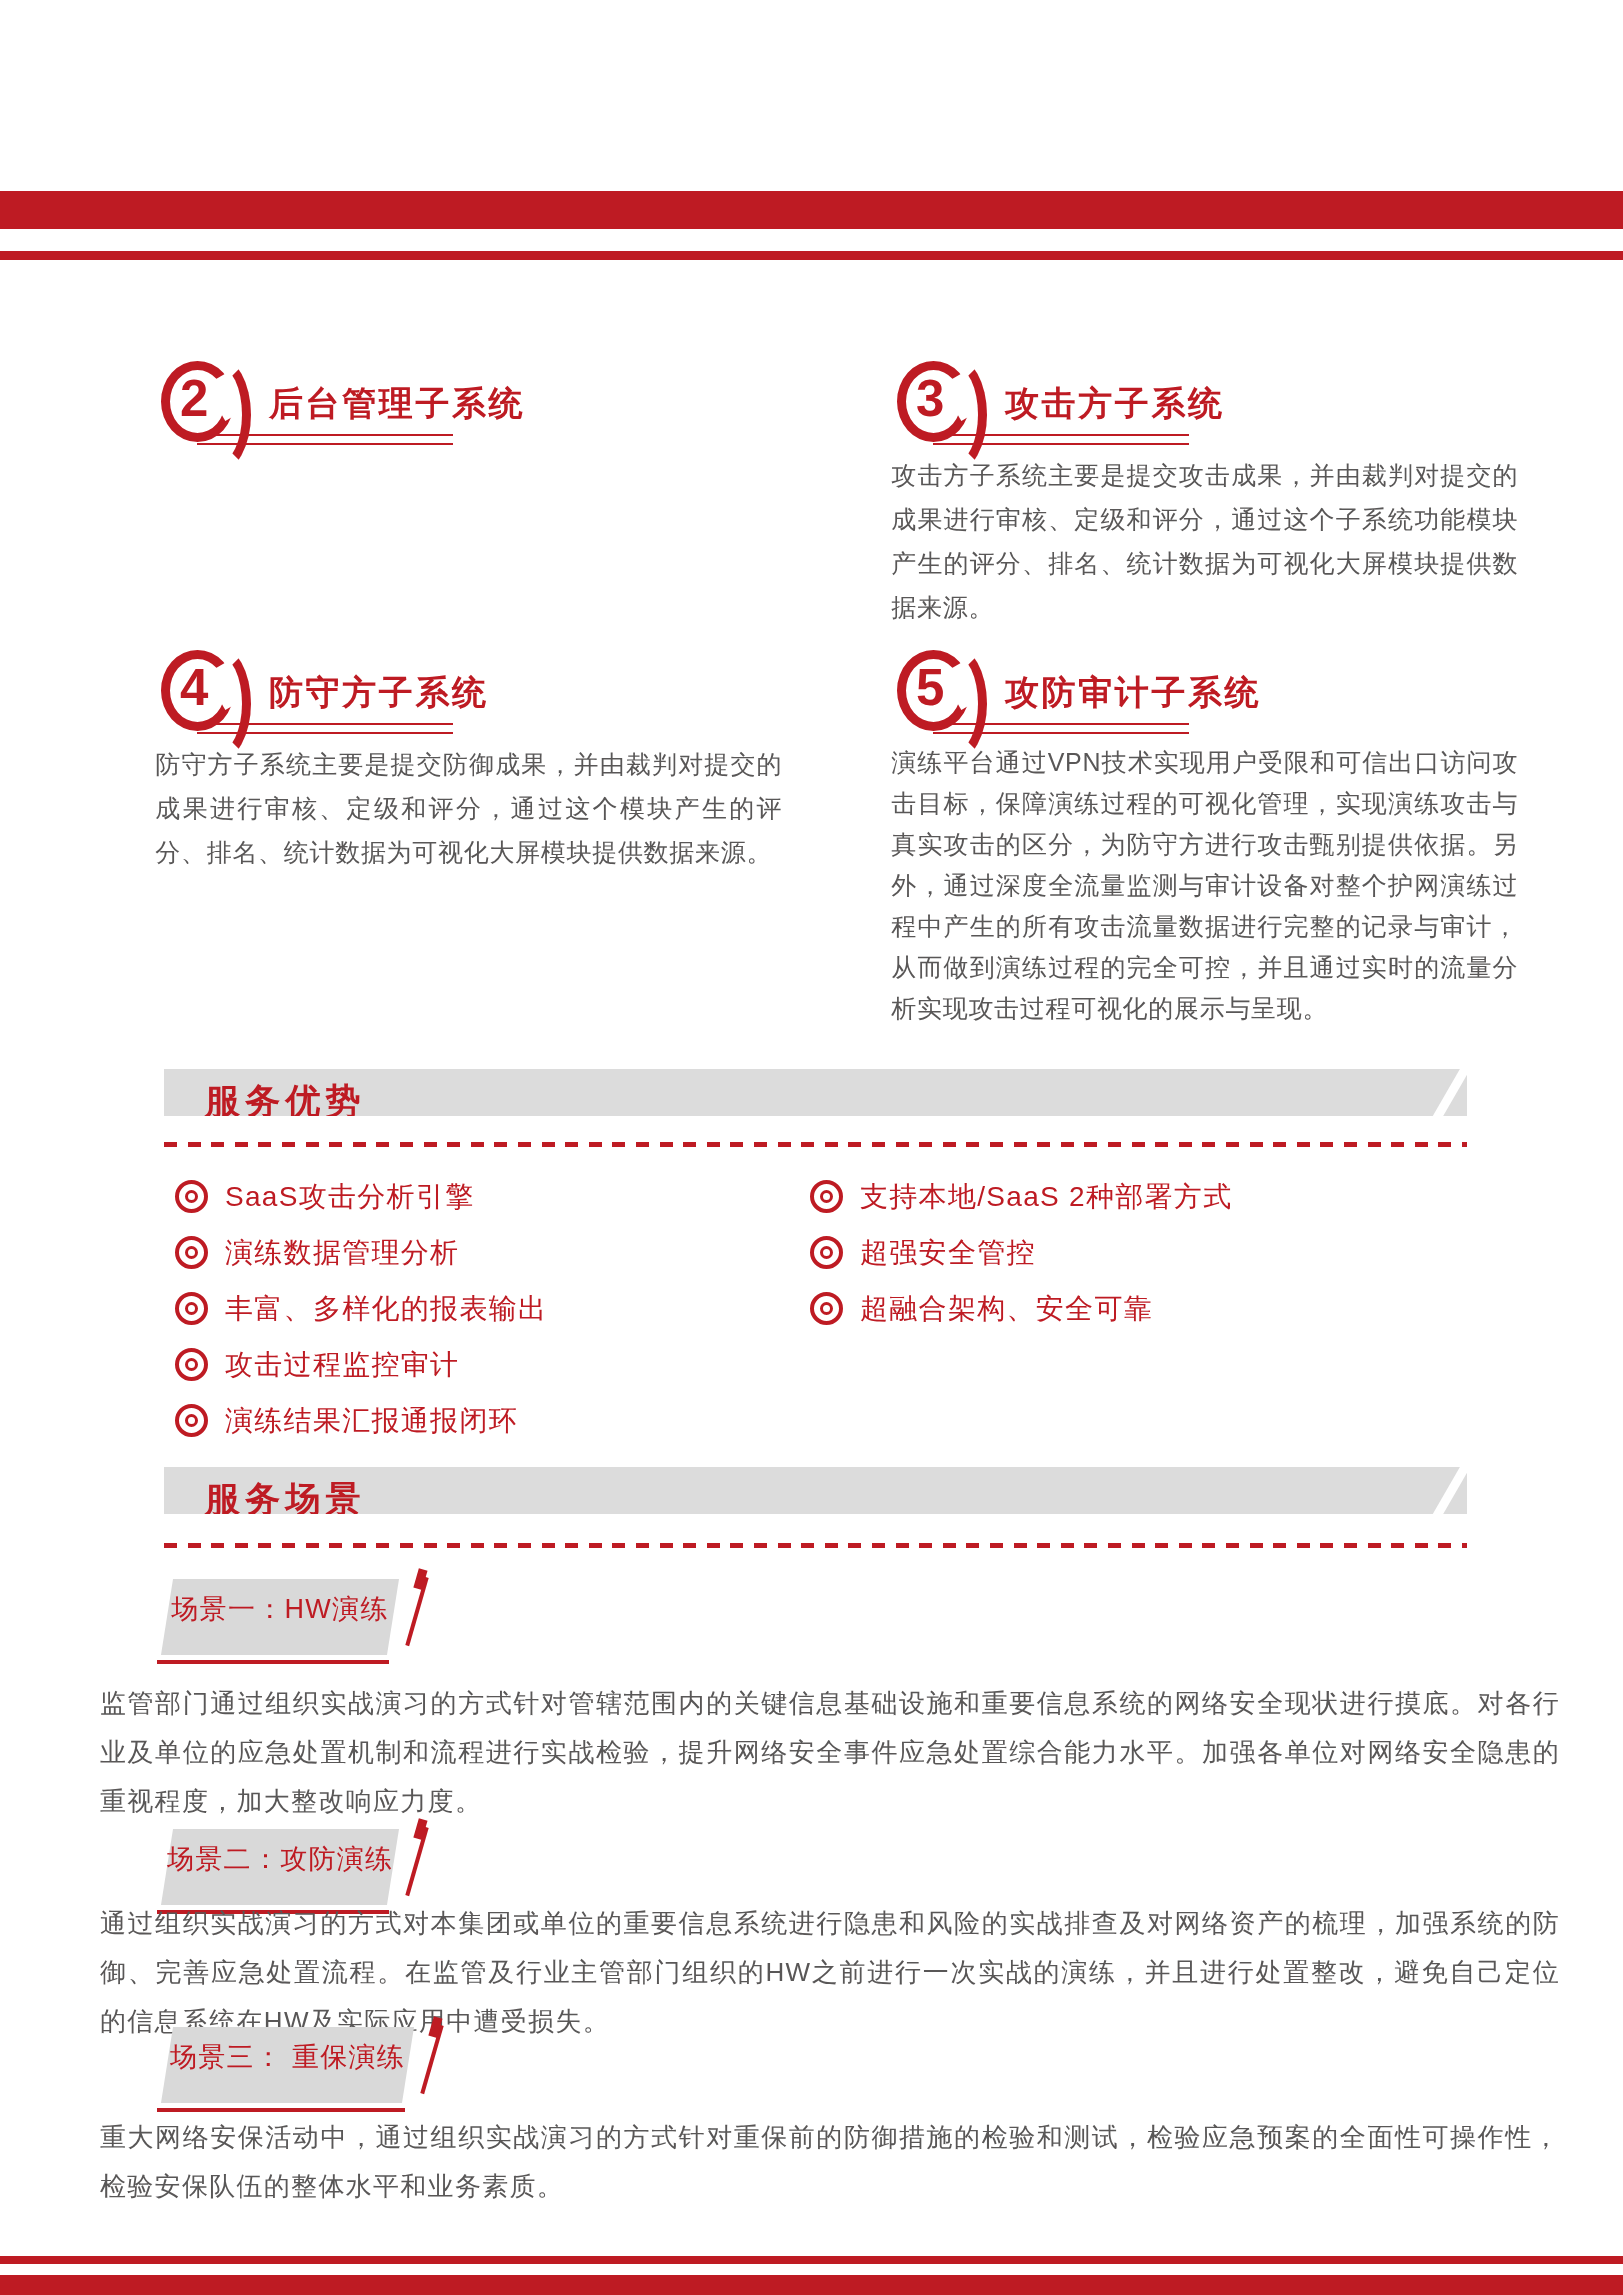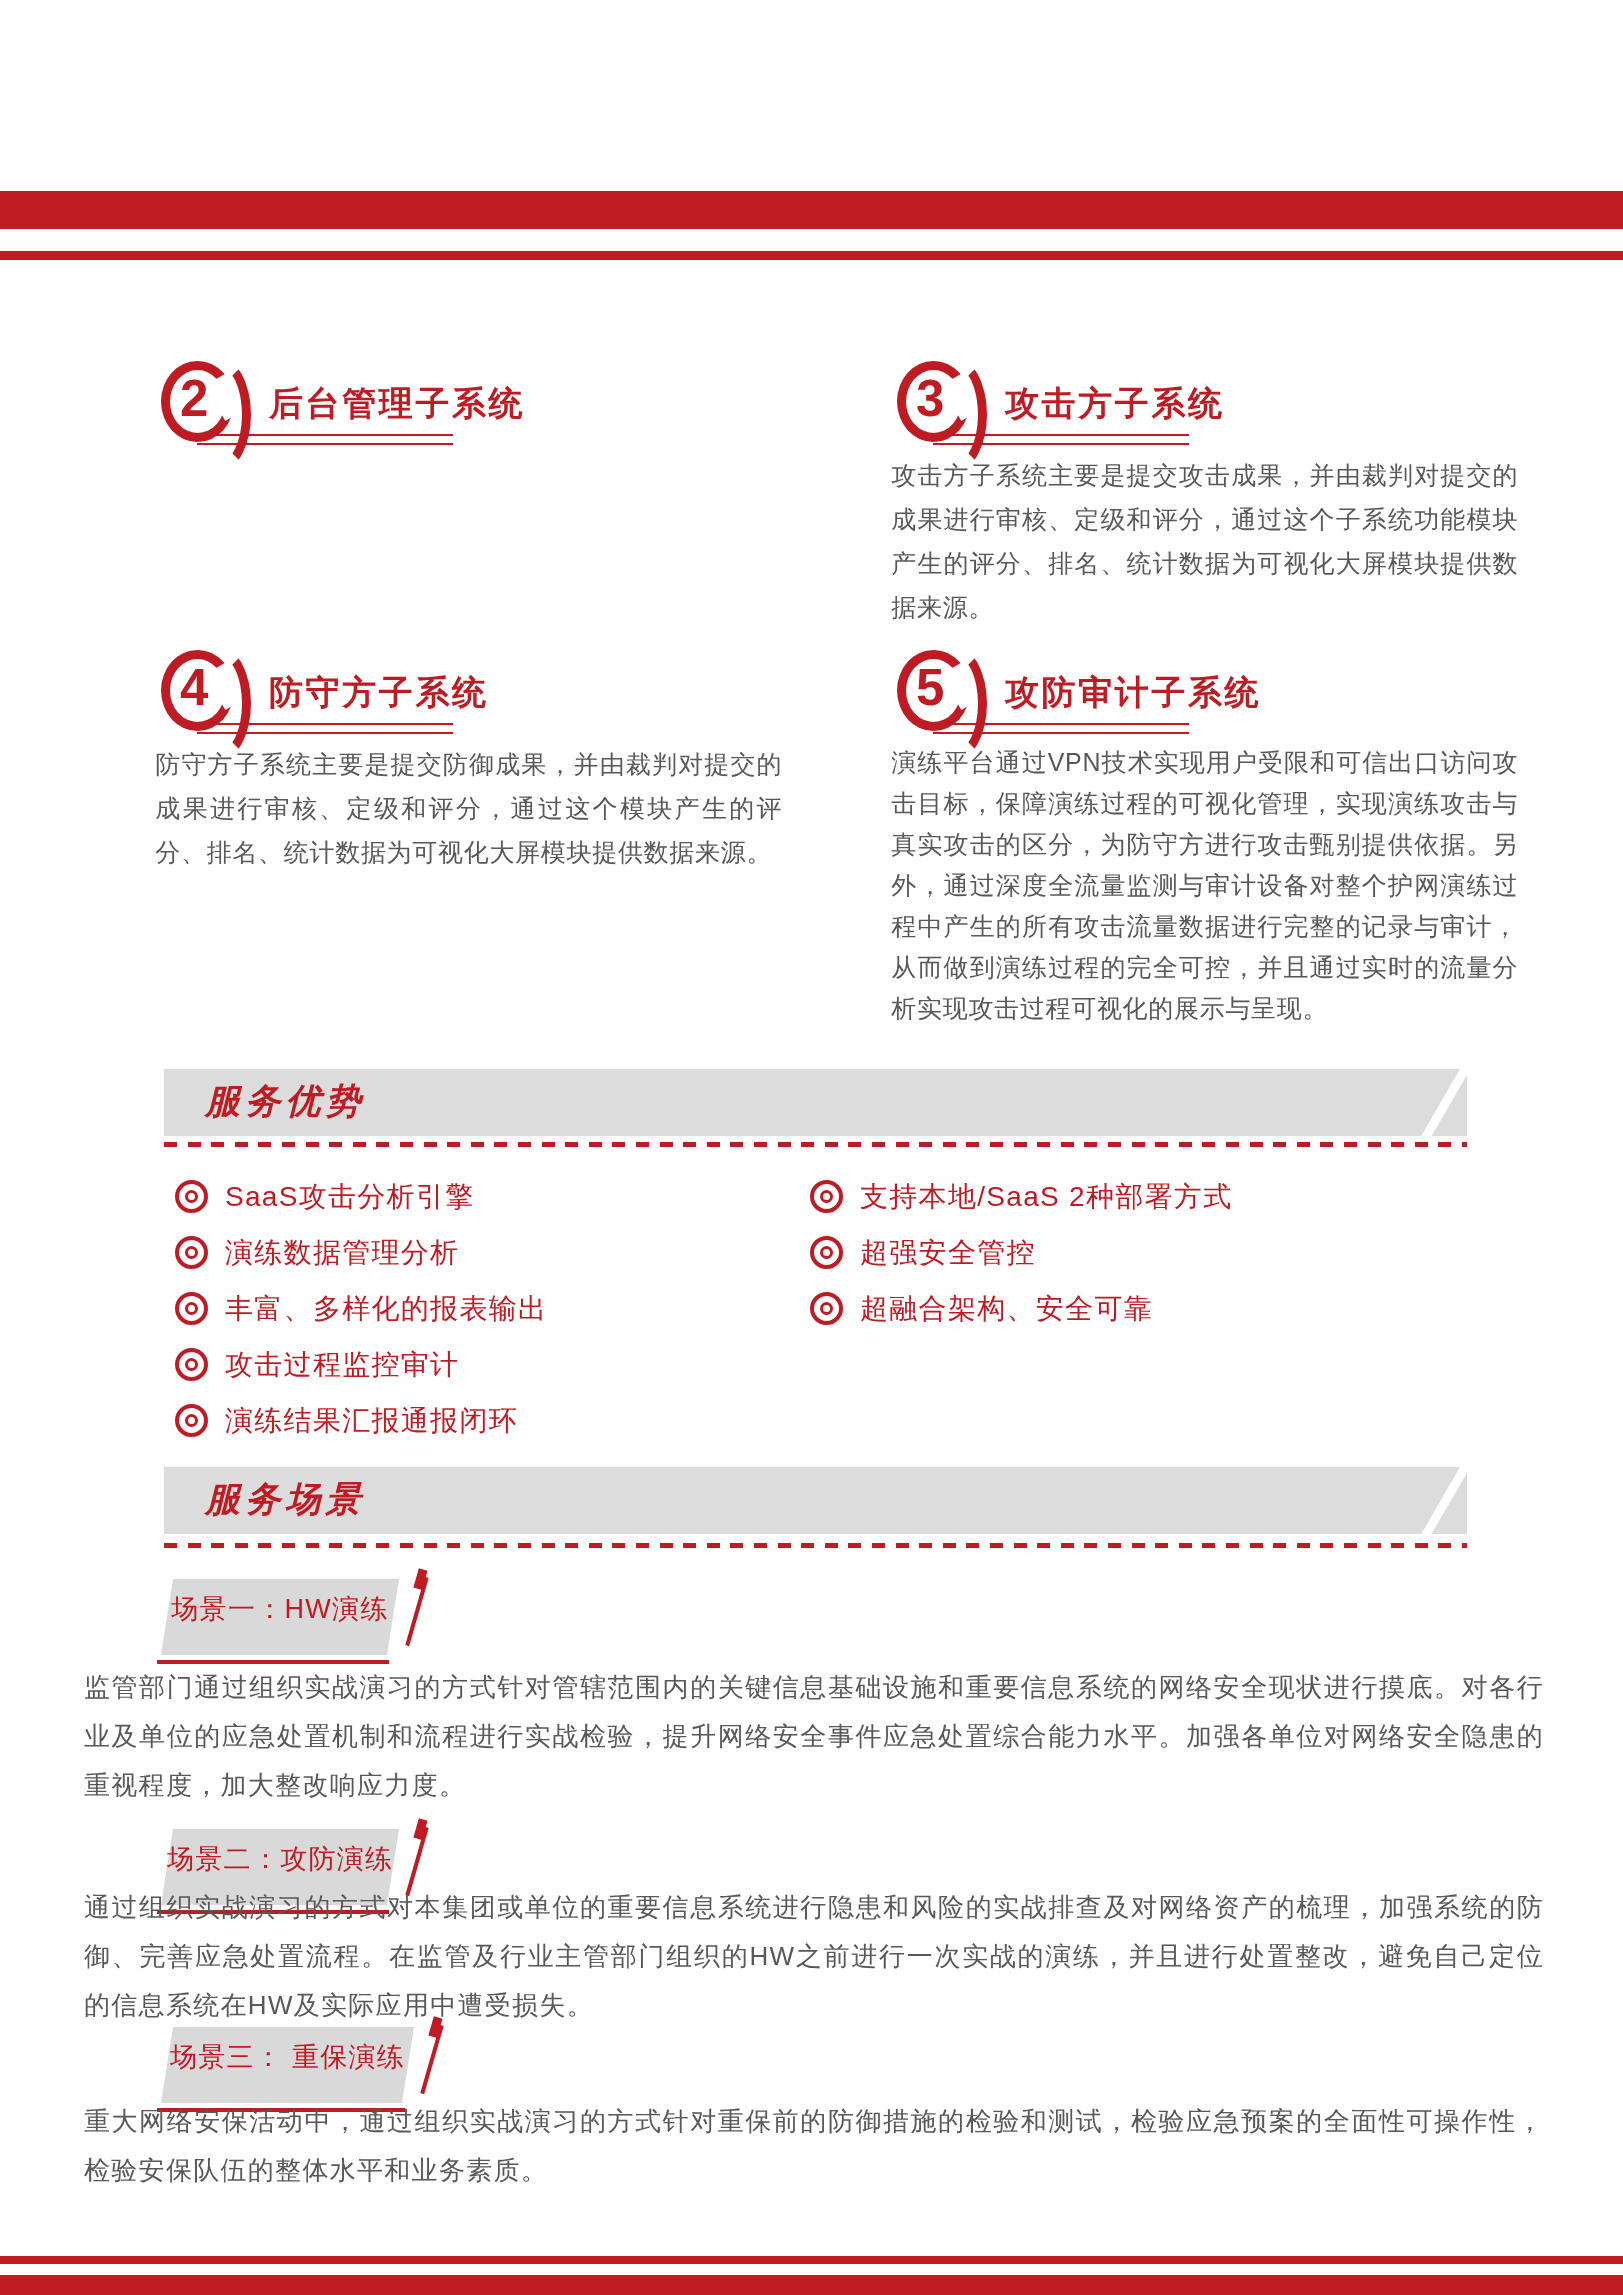--- a/index.html
+++ b/index.html
@@ -28,21 +28,21 @@
   .badge{position:absolute;left:6.5px;top:0;width:98px;height:105px;}
   .ring{position:absolute;left:0;top:3.9px;width:55px;height:63px;border:9.8px solid var(--red);border-radius:50%;}
   .ring::after{content:'';position:absolute;right:-19.6px;top:5.2px;width:31px;height:41px;background:#fff;transform:rotate(-30deg);}
   .paren{position:absolute;left:25px;top:0;width:47px;height:97px;border:9.8px solid transparent;border-right-color:var(--red);border-radius:50%;}
   .num{position:absolute;left:19.6px;top:11.8px;font-size:51px;font-weight:bold;color:var(--red);}
   .badge-line{position:absolute;left:43px;top:77px;width:256px;height:6.5px;border-top:2px solid var(--red);border-bottom:2px solid var(--red);}
   .sub-title{position:absolute;left:115px;top:23.6px;font-size:34px;font-weight:bold;color:var(--red);letter-spacing:2.6px;white-space:nowrap;}
   .sub-body{position:absolute;left:1.3px;top:96px;width:627px;font-size:25px;line-height:44px;color:var(--text-gray);text-align:justify;letter-spacing:0.7px;}
   #sub5 .sub-body{line-height:41px;}
   
-  .banner{position:absolute;left:164px;width:1303px;height:67px;background:var(--banner-gray);overflow:hidden;font-style:italic;}
+  .banner{position:absolute;left:164px;width:1303px;height:47px;background:var(--banner-gray);overflow:hidden;}
   #adv-banner{top:1069px;}
   #scen-banner{top:1467px;}
   .banner-label{position:absolute;left:41px;top:0;line-height:63px;font-size:35px;font-weight:bold;color:var(--red);letter-spacing:5.2px;}
   .banner-slash{position:absolute;right:17px;top:-19.6px;width:9.2px;height:108px;background:#fff;transform:rotate(30deg);}
   .dashes{position:absolute;left:164px;width:1303px;height:5.2px;
     background:repeating-linear-gradient(90deg,var(--red) 0 13px,transparent 13px 23.6px);}
   #adv-dashes{top:1142px;}
   #scen-dashes{top:1543px;}
   
   .adv-col{position:absolute;top:1174px;margin:4px;padding:0;list-style:none;}
@@ -56,21 +56,21 @@
   .tag{position:absolute;left:167px;width:226px;height:76px;}
   #tag1{top:1579px;}
   #tag2{top:1809px;margin-top:20px;}
   #tag3{top:2027px;width:241px;}
   .tag-bg{position:absolute;left:0;top:0;right:0;bottom:0;background:var(--tag-gray);transform:skewX(-9deg);}
   .tag-underline{position:absolute;left:-10.5px;bottom:-8.5px;width:103%;height:3.9px;background:var(--red);}
   .tag-label{position:absolute;left:0;width:100%;text-align:center;line-height:60px;font-size:27px;color:var(--red);letter-spacing:1.3px;white-space:nowrap;}
   .tag-slash{position:absolute;right:-26px;top:-2.6px;width:3.9px;height:71px;background:var(--red);transform:rotate(16deg);}
   .tag-tip{position:absolute;right:-31px;top:-10.5px;width:8.5px;height:19.6px;background:var(--red);transform:rotate(16deg);}
   
-  .scen-body{position:absolute;left:84px;width:1460px;font-size:26px;line-height:49px;color:var(--text-gray);text-align:justify;letter-spacing:1.3px;margin:0;}
+  .scen-body{position:absolute;left:84px;width:1460px;font-size:26px;line-height:49px;color:var(--text-gray);text-align:justify;letter-spacing:1.3px;margin:16px;}
   #scen1-body{top:1663px;}
   #scen2-body{top:1883px;}
   #scen3-body{top:2097px;}
 </style>
 </head>
 <body>
 
 <div class="page">
 
   <div class="bar bar-top-thick"></div>

